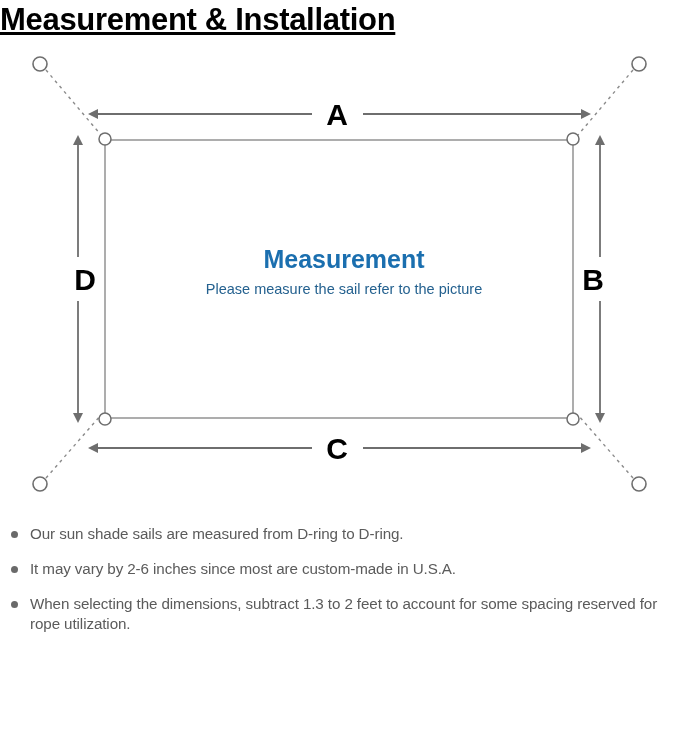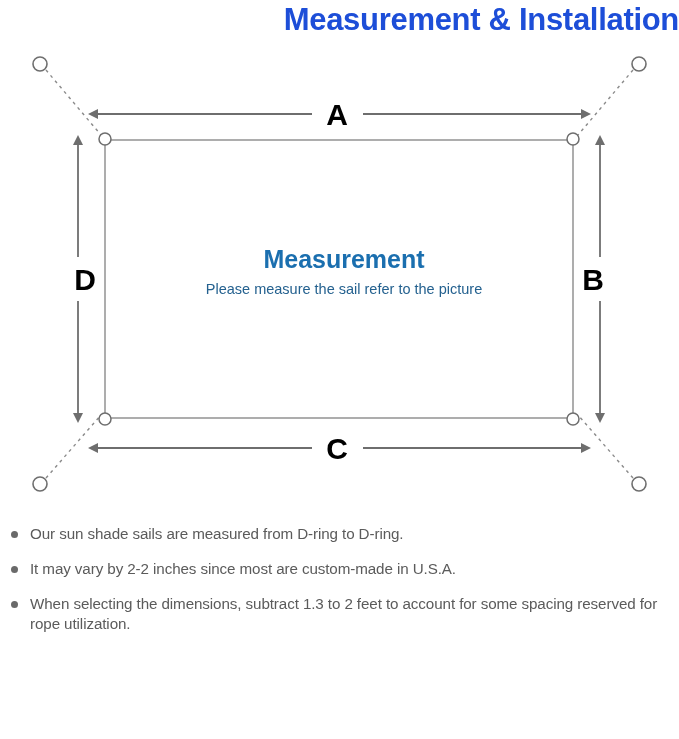--- a/index.html
+++ b/index.html
@@ -14,28 +14,29 @@
     overflow: hidden;
     font-family: "Liberation Sans", sans-serif;
     -webkit-font-smoothing: antialiased;
   }
 
   #page-title {
     position: absolute;
     top: 0px;
     left: 0;
     width: 679px;
-    text-align: right;
+    text-align: left;
     font-family: "Liberation Sans", sans-serif;
     font-weight: bold;
     font-size: 31px;
     letter-spacing: -0.3px;
-    color: #1d4ed8;
+    color: #000000;
     line-height: 40px;
     white-space: nowrap;
+    text-decoration: underline;
   }
 
   #diagram-wrap {
     position: absolute;
     top: 48px;
     left: 0;
     width: 679px;
     height: 460px;
   }
   #diagram-svg {
@@ -159,19 +160,19 @@
   </svg>
 </div>
 
 <div id="notes">
   <div class="note-item">
     <span class="note-bullet"></span>
     <span class="note-text">Our sun shade sails are measured from D-ring to D-ring.</span>
   </div>
   <div class="note-item">
     <span class="note-bullet"></span>
-    <span class="note-text">It may vary by 2-2 inches since most are custom-made in U.S.A.</span>
+    <span class="note-text">It may vary by 2-6 inches since most are custom-made in U.S.A.</span>
   </div>
   <div class="note-item">
     <span class="note-bullet"></span>
     <span class="note-text">When selecting the dimensions, subtract 1.3 to 2 feet to account for some spacing reserved for rope utilization.</span>
   </div>
 </div>
 
 </body></html>

